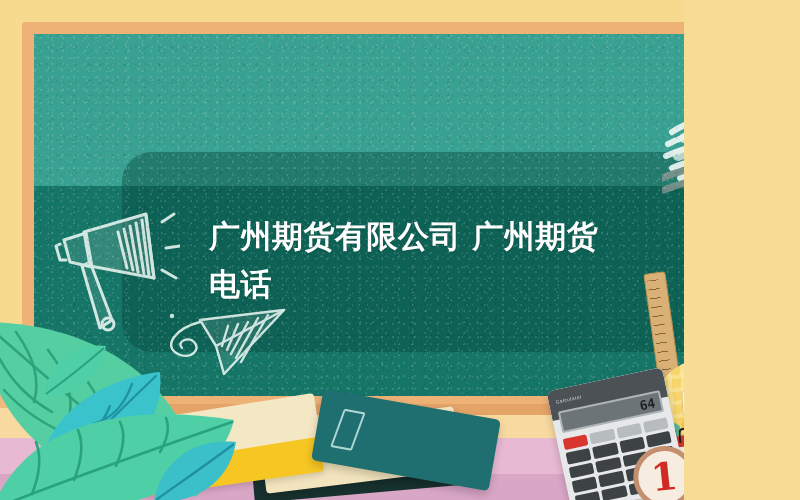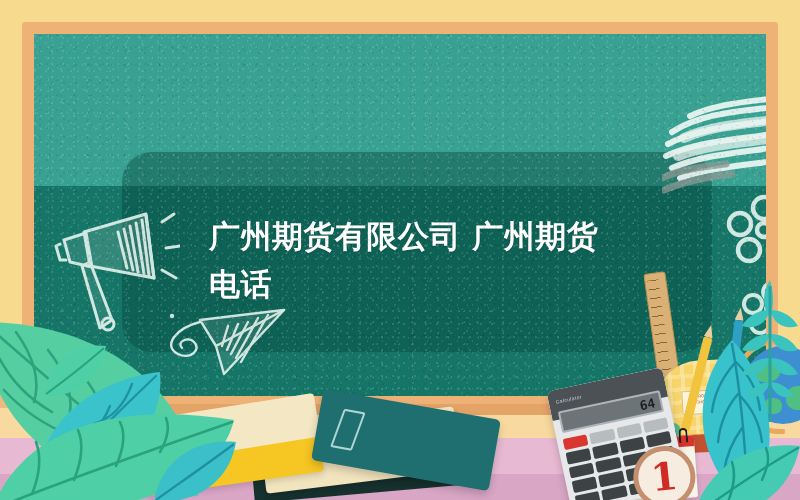--- a/index.html
+++ b/index.html
@@ -2,21 +2,21 @@
 <html><head>
 <meta charset="utf-8">
 <style>
   * { margin:0; padding:0; box-sizing:border-box; }
   html,body { width:800px; height:500px; overflow:hidden; }
   body {
     font-family:"Liberation Sans", sans-serif;
     background:#f7dc95;
     position:relative;
   }
-  .stage { position:absolute; inset:0; width:800px; height:500px; overflow:hidden; }
+  .stage { position:absolute; inset:0; width:684px; height:500px; overflow:hidden; }
 
   
   .poster-bg { position:absolute; inset:0; background:#f7da8e; }
 
   
   .desk { position:absolute; left:0; bottom:0; width:800px; height:150px; }
   .band { position:absolute; left:0; width:100%; }
   .band-a { bottom:92px; height:16px; background:#f0b97e; }
   .band-b { bottom:62px; height:30px; background:#f8d9a0; }
   .band-c { bottom:0;    height:62px; background:#e7b9d2; }

